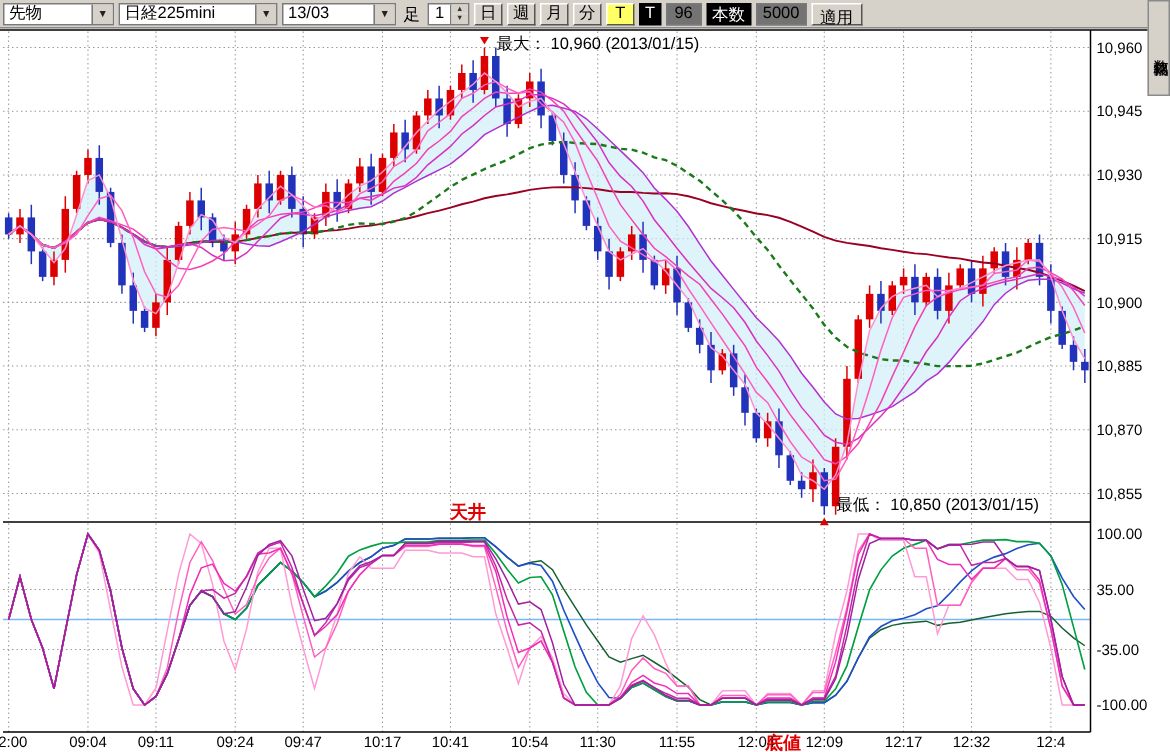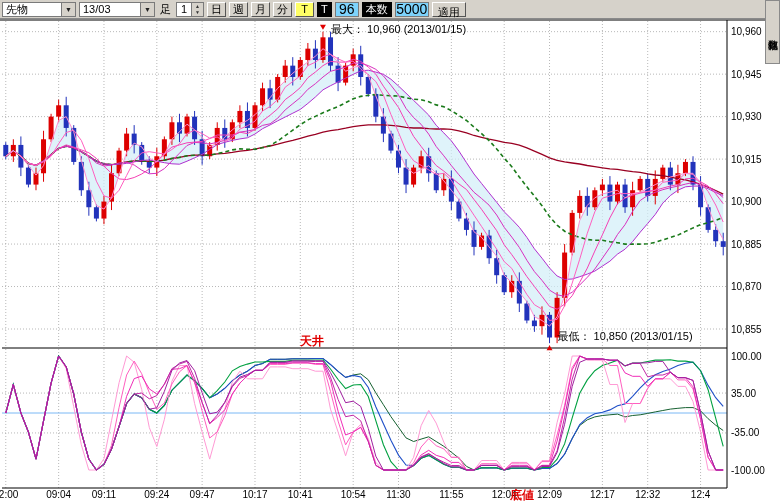--- a/index.html
+++ b/index.html
@@ -15,38 +15,42 @@
   .w1{width:74px}.w2{width:106px}.w3{width:76px}
   .tb-label{padding:0 2px;}
   .spin{display:flex;height:15px;border:1px solid #7a7a7a;background:#fff;box-sizing:border-box;}
   .spin-val{width:14px;text-align:center;line-height:13px;}
   .spin-btns{display:flex;flex-direction:column;width:11px;border-left:1px solid #7a7a7a;}
   .spin-btns span{flex:1;font-size:5px;line-height:6px;text-align:center;background:#d6d2ca;color:#333;}
   .pbtn{width:19px;height:15px;background:#d6d2ca;border:1px solid;border-color:#fff #555 #555 #fff;
        font-size:11px;line-height:11px;text-align:center;padding:0;margin:0;font-family:inherit;color:#000;}
   .ybtn{background:#ffff66;}
   .bbox{background:#000;color:#fff;height:15px;display:flex;align-items:center;padding:0 4px;box-sizing:border-box;}
-  .vbox{background:#7dd3fc;border:1px solid #7a7a7a;height:15px;line-height:13px;text-align:center;
-       font-size:14px;box-sizing:border-box;}
+  .vbox{background:#737373;border:1px solid #7a7a7a;height:15px;line-height:13px;text-align:center;
+       font-size:11px;box-sizing:border-box;}
   .v96{width:24px}.v3000{width:34px}
   .abtn{height:15px;background:#d6d2ca;border:1px solid;border-color:#fff #555 #555 #fff;
        font-size:11px;line-height:11px;padding:4px 5px;margin:0;font-family:Liberation Serif, serif;color:#000;}
   .side-label{position:absolute;top:0;right:0;width:15px;height:64px;background:#d6d2ca;
        border:1px solid #8a8a8a;writing-mode:vertical-rl;text-orientation:upright;font-size:10px;
        display:flex;align-items:center;justify-content:center;box-sizing:border-box;z-index:5;}
   svg.chart{position:absolute;top:18px;left:0;overflow:hidden;}
 </style>
 </head>
 <body>
 
 <div class="app">
 
   <div class="toolbar">
     <div class="combo w1">
       <span class="combo-text">先物</span>
+      <span class="combo-arrow">▼</span>
+    </div>
+    <div class="combo w2">
+      <span class="combo-text">日経225mini</span>
       <span class="combo-arrow">▼</span>
     </div>
     <div class="combo w3">
       <span class="combo-text">13/03</span>
       <span class="combo-arrow">▼</span>
     </div>
     <span class="tb-label">足</span>
     <div class="spin">
       <span class="spin-val">1</span>
       <span class="spin-btns">

